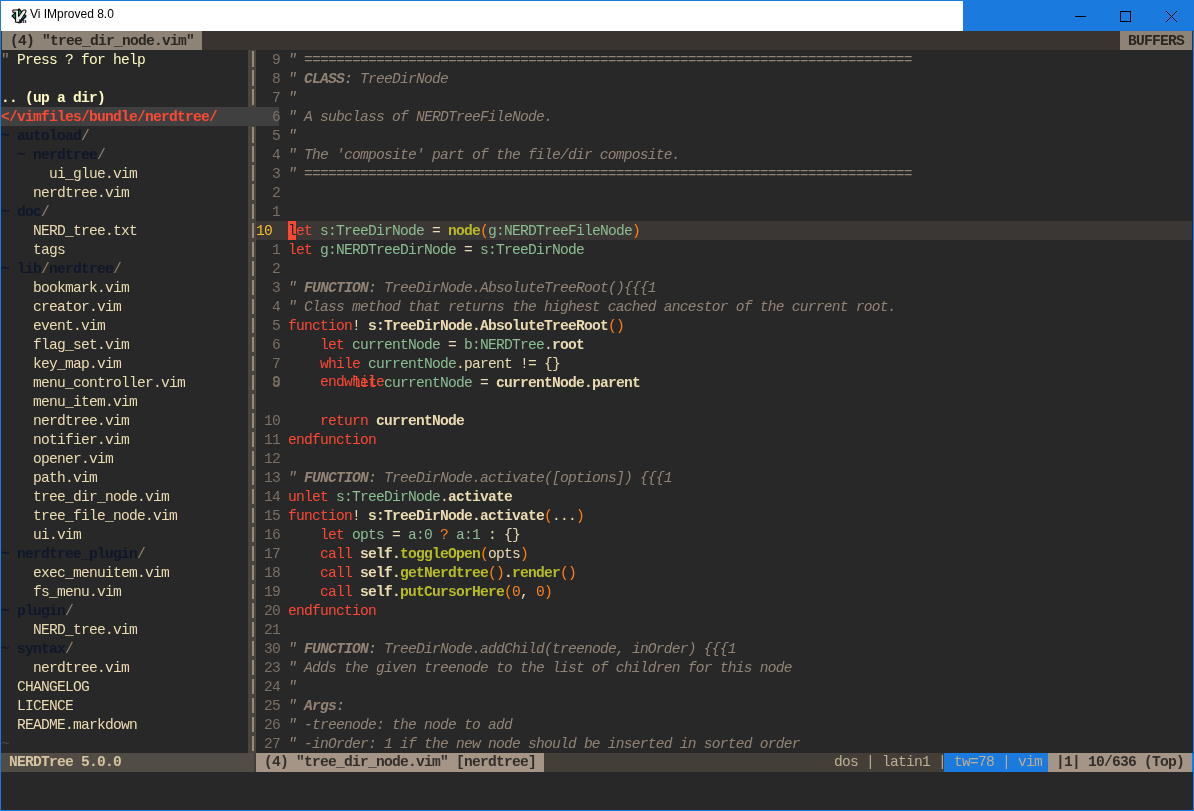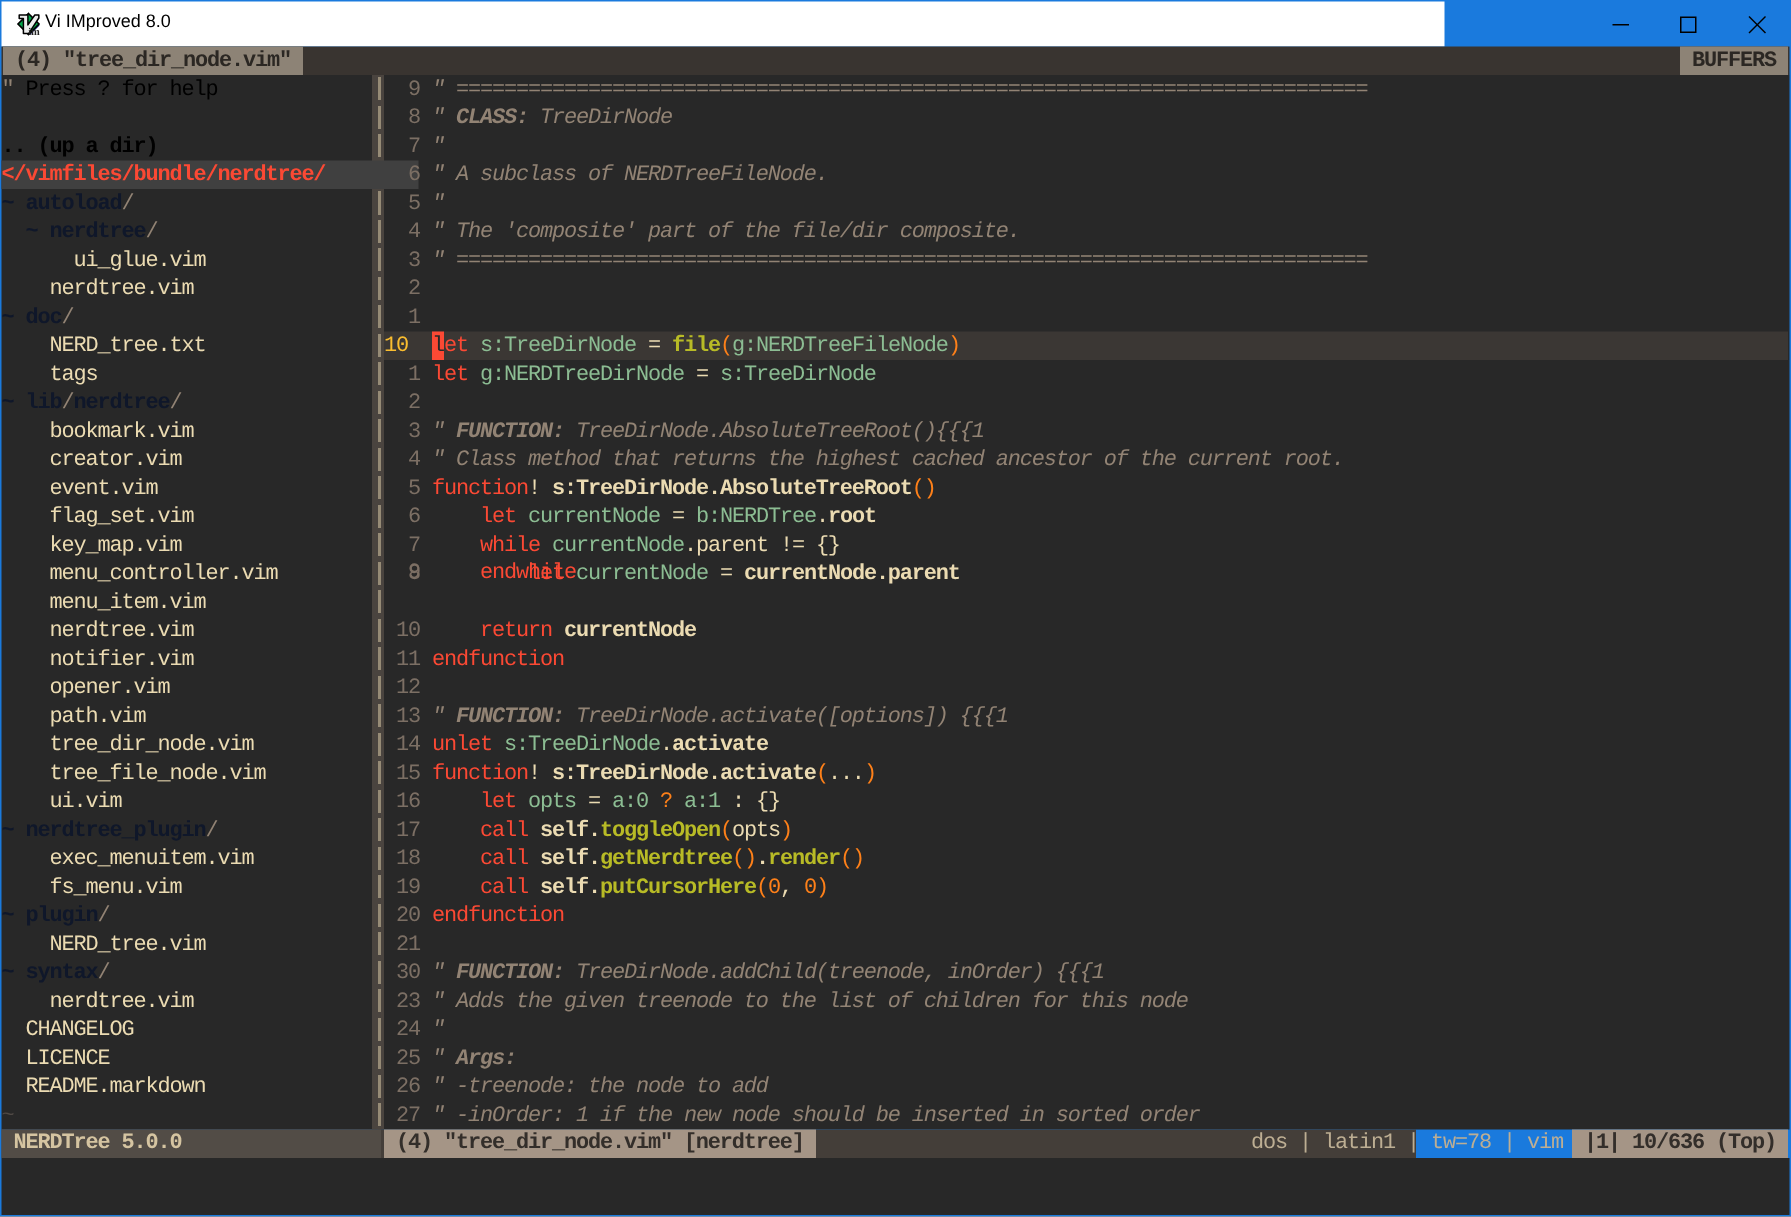--- a/index.html
+++ b/index.html
@@ -22,21 +22,21 @@
 .cm{color:#928374}
 .rd{color:#fb4934}
 .aq{color:#8cbd93}
 .wb{color:#ebdbb2}
 .gn{color:#b8bb26}
 .or{color:#fe8019}
 .cur{display:inline-block;width:8px;height:19px;vertical-align:top;background:#fb4934;color:#282828;letter-spacing:0}
 .dir{color:#0f172a}
 .sl{color:#928374}
 .fi{color:#ebdbb2}
-.hl{color:#000000}
+.hl{color:#fef9c3}
 .rt{color:#fb4934}
 .nt{color:#504945}
 #sline{position:absolute;left:1px;top:753px;width:943px;height:19px;background:#443e39}
 #sl-nerd{position:absolute;left:0;top:0;width:253px;height:19px;background:#524c46;color:#d5c4a1;font-weight:bold;font-size:14.6px;letter-spacing:-0.761px;line-height:19px;white-space:pre}
 .slbox{position:absolute;top:0;height:19px;background:#a59586;color:#332e2a;font-weight:bold;font-size:14.6px;letter-spacing:-0.761px;line-height:19px;white-space:pre}
 #sl-right{position:absolute;left:833px;top:0;color:#bdae93;font-size:14.6px;letter-spacing:-0.761px;line-height:19px;white-space:pre}
 #cmdline{position:absolute;left:1px;top:772px;width:1192px;height:37.5px;background:#282828}
 </style></head><body>
 <div id="win">
   <div id="tbar">
@@ -99,21 +99,21 @@
 <div class="r sr" style="top:734px"><span class="nt">~</span></div>
 <div class="r mr" style="top:50px"><span class="ln">  9 </span><i class="cm">" ============================================================================</i></div>
 <div class="r mr" style="top:69px"><span class="ln">  8 </span><i class="cm">" <b>CLASS:</b> TreeDirNode</i></div>
 <div class="r mr" style="top:88px"><span class="ln">  7 </span><i class="cm">"</i></div>
 <div class="r mr" style="top:107px"><span class="ln">  6 </span><i class="cm">" A subclass of NERDTreeFileNode.</i></div>
 <div class="r mr" style="top:126px"><span class="ln">  5 </span><i class="cm">"</i></div>
 <div class="r mr" style="top:145px"><span class="ln">  4 </span><i class="cm">" The 'composite' part of the file/dir composite.</i></div>
 <div class="r mr" style="top:164px"><span class="ln">  3 </span><i class="cm">" ============================================================================</i></div>
 <div class="r mr" style="top:183px"><span class="ln">  2 </span></div>
 <div class="r mr" style="top:202px"><span class="ln">  1 </span></div>
-<div class="r mr mcl" style="top:221px"><span class="ln cln">10  </span><span class="cur">l</span><span class="rd">et</span> <span class="aq">s:TreeDirNode</span> = <b class="gn">file</b><span class="or">(</span><span class="aq">g:NERDTreeFileNode</span><span class="or">)</span></div>
+<div class="r mr mcl" style="top:221px"><span class="ln cln">10  </span><span class="cur">l</span><span class="rd">et</span> <span class="aq">s:TreeDirNode</span> = <b class="gn">node</b><span class="or">(</span><span class="aq">g:NERDTreeFileNode</span><span class="or">)</span></div>
 <div class="r mr" style="top:240px"><span class="ln">  1 </span><span class="rd">let</span> <span class="aq">g:NERDTreeDirNode</span> = <span class="aq">s:TreeDirNode</span></div>
 <div class="r mr" style="top:259px"><span class="ln">  2 </span></div>
 <div class="r mr" style="top:278px"><span class="ln">  3 </span><i class="cm">" <b>FUNCTION:</b> TreeDirNode.AbsoluteTreeRoot(){{{1</i></div>
 <div class="r mr" style="top:297px"><span class="ln">  4 </span><i class="cm">" Class method that returns the highest cached ancestor of the current root.</i></div>
 <div class="r mr" style="top:316px"><span class="ln">  5 </span><span class="rd">function</span>! <b class="wb">s:TreeDirNode.AbsoluteTreeRoot</b><span class="or">()</span></div>
 <div class="r mr" style="top:335px"><span class="ln">  6 </span>    <span class="rd">let</span> <span class="aq">currentNode</span> = <span class="aq">b:NERDTree</span>.<b class="wb">root</b></div>
 <div class="r mr" style="top:354px"><span class="ln">  7 </span>    <span class="rd">while</span> <span class="aq">currentNode</span>.parent != {}</div>
 <div class="r mr" style="top:373px"><span class="ln">  8 </span>        <span class="rd">let</span> <span class="aq">currentNode</span> = <b class="wb">currentNode.parent</b></div>
 <div class="r mr" style="top:372px"><span class="ln">  9 </span>    <span class="rd">endwhile</span></div>
 <div class="r mr" style="top:411px"><span class="ln"> 10 </span>    <span class="rd">return</span> <b class="wb">currentNode</b></div>

